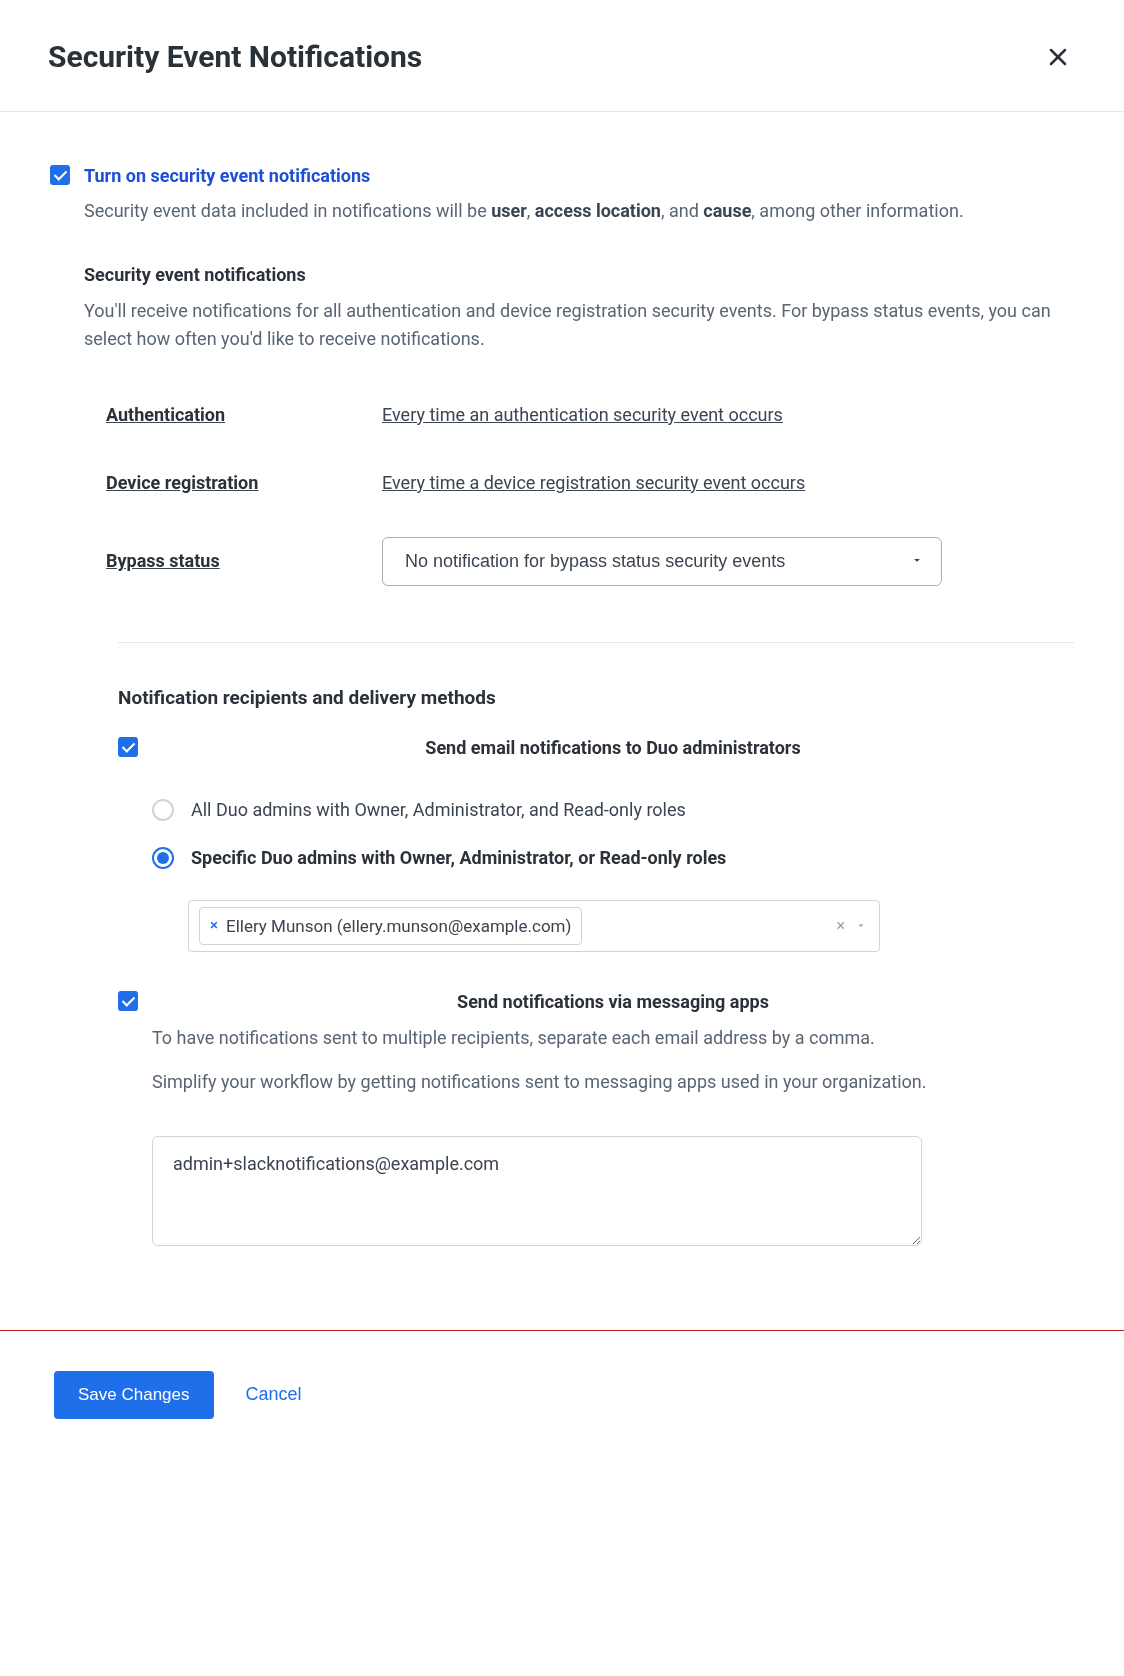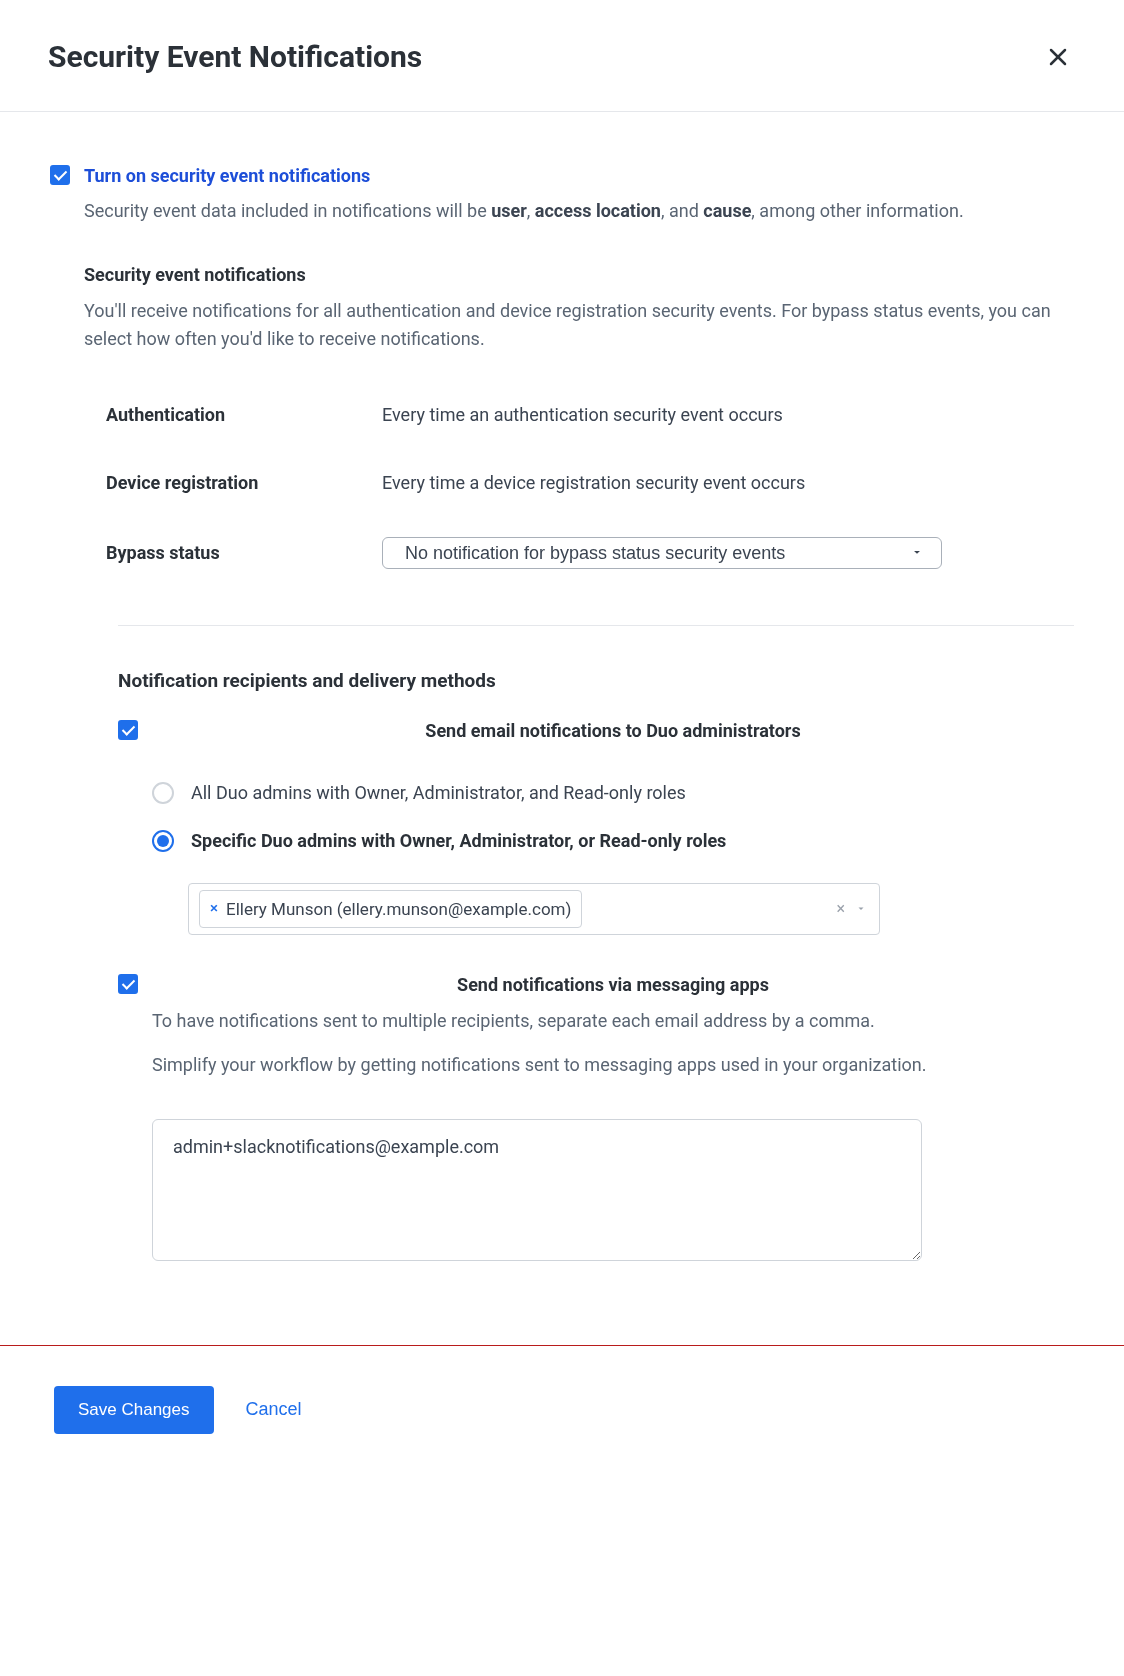--- a/index.html
+++ b/index.html
@@ -89,20 +89,21 @@
       margin-bottom: 8px;
     }
     .subsection-desc {
       font-size: 18px;
       color: #5a6573;
       margin-bottom: 28px;
     }
     .event-table {
       padding-left: 22px;
       margin-bottom: 24px;
+      text-decoration: underline;
     }
     .event-row {
       display: flex;
       align-items: center;
       padding: 20px 0;
     }
     .event-label {
       width: 276px;
       font-weight: 700;
       font-size: 18px;
@@ -112,21 +113,21 @@
       flex: 1;
       font-size: 18px;
       color: #3b4451;
     }
     .select-wrap {
       position: relative;
       width: 560px;
     }
     .select {
       width: 100%;
-      height: 32px;
+      height: 49px;
       border: 1px solid #a9b0b9;
       border-radius: 6px;
       background: #fff;
       padding: 0 44px 0 22px;
       font-size: 18px;
       color: #3b4451;
       appearance: none;
       cursor: pointer;
     }
     .select-caret {
@@ -250,21 +251,21 @@
       gap: 10px;
       color: #9aa1ab;
     }
     .ms-clear {
       cursor: pointer;
       font-size: 16px;
     }
     .ms-caret svg { display: block; }
     .textarea {
       width: 770px;
-      height: 142px;
+      height: 110px;
       border: 1px solid #cfd4da;
       border-radius: 6px;
       padding: 16px 20px;
       font-size: 18px;
       font-family: inherit;
       color: #3b4451;
       resize: both;
       margin-top: 12px;
     }
     .para {

